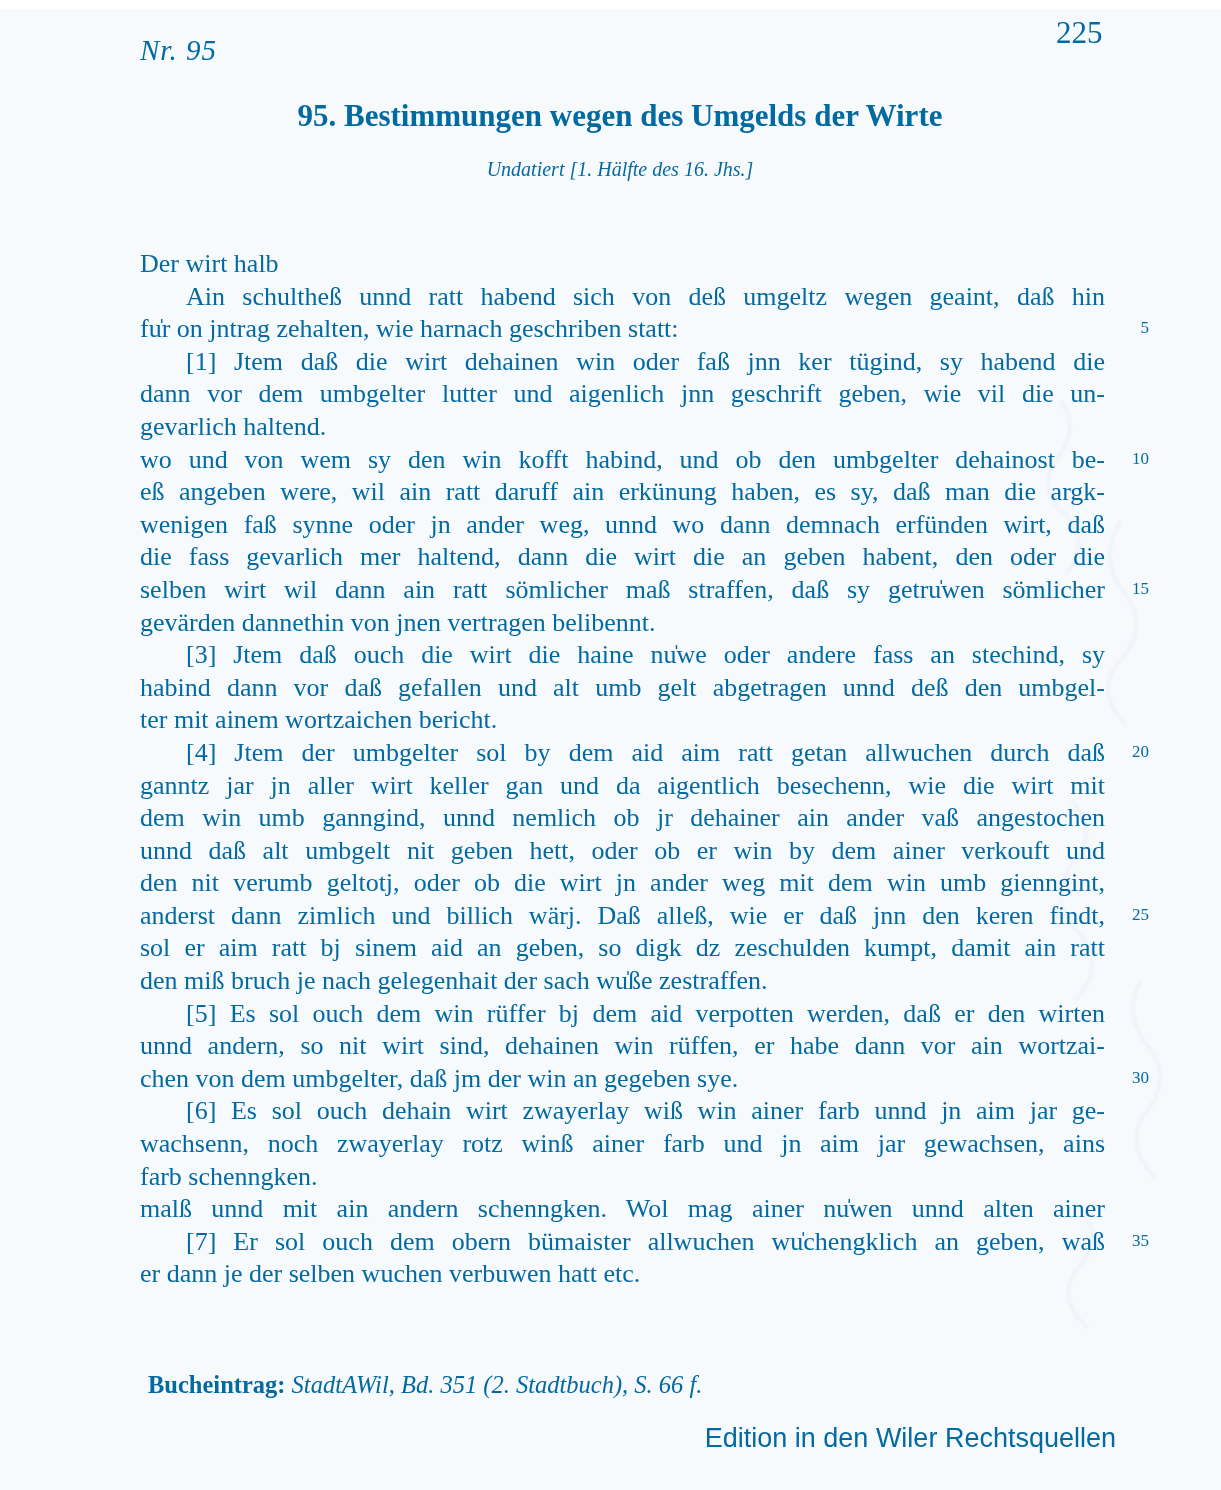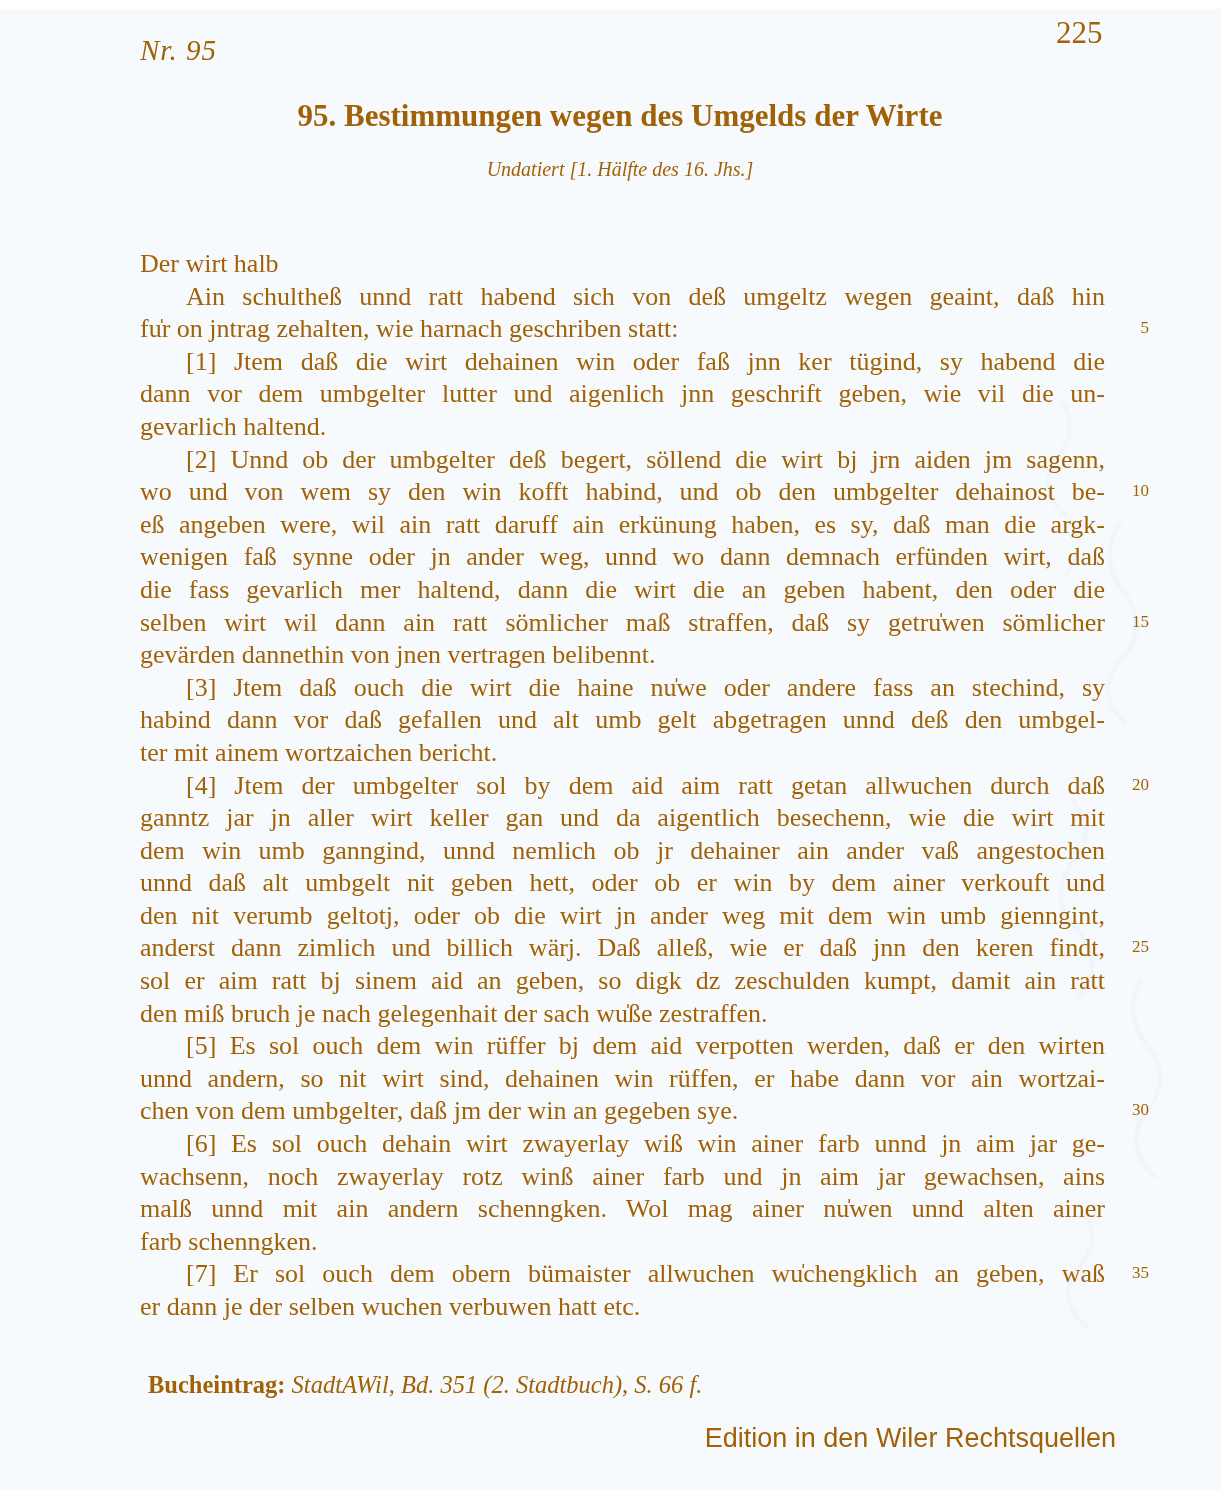--- a/index.html
+++ b/index.html
@@ -2,21 +2,21 @@
 <html><head>
 <meta charset="utf-8">
 <style>
   html, body { margin: 0; padding: 0; background: #e9e9e9; }
   .page {
     position: relative;
     width: 1221px;
     height: 1490px;
     background: #f7fafd;
     font-family: "Liberation Serif", "DejaVu Serif", serif;
-    color: #a16207;
+    color: #0369a1;
     overflow: hidden;
   }
   .top-strip {
     position: absolute; top: 0; left: 0;
     width: 100%; height: 9px; background: #ffffff;
   }
   .header-left {
     position: absolute; left: 140px; top: 34px;
     font-style: italic; font-size: 29px; letter-spacing: 1px;
   }
@@ -88,21 +88,20 @@
 
   <h2 class="subtitle">Undatiert [1. Hälfte des 16. Jhs.]</h2>
 
   <div class="body-text">
       <div class="line">Der wirt halb</div>
       <div class="line indent justify">Ain schultheß unnd ratt habend sich von deß umgeltz wegen geaint, daß hin</div>
       <div class="line">fu̍r on jntrag zehalten, wie harnach geschriben statt:<span class="linenum">5</span></div>
       <div class="line indent justify">[1] Jtem daß die wirt dehainen win oder faß jnn ker tügind, sy habend die</div>
       <div class="line justify">dann vor dem umbgelter lutter und aigenlich jnn geschrift geben, wie vil die un-</div>
       <div class="line">gevarlich haltend.</div>
-      <div class="line indent justify">[2] Unnd ob der umbgelter deß begert, söllend die wirt bj jrn aiden jm sagenn,</div>
       <div class="line justify">wo und von wem sy den win kofft habind, und ob den umbgelter dehainost be-<span class="linenum">10</span></div>
       <div class="line justify">eß angeben were, wil ain ratt daruff ain erkünung haben, es sy, daß man die argk-</div>
       <div class="line justify">wenigen faß synne oder jn ander weg, unnd wo dann demnach erfünden wirt, daß</div>
       <div class="line justify">die fass gevarlich mer haltend, dann die wirt die an geben habent, den oder die</div>
       <div class="line justify">selben wirt wil dann ain ratt sömlicher maß straffen, daß sy getru̍wen sömlicher<span class="linenum">15</span></div>
       <div class="line">gevärden dannethin von jnen vertragen belibennt.</div>
       <div class="line indent justify">[3] Jtem daß ouch die wirt die haine nu̍we oder andere fass an stechind, sy</div>
       <div class="line justify">habind dann vor daß gefallen und alt umb gelt abgetragen unnd deß den umbgel-</div>
       <div class="line">ter mit ainem wortzaichen bericht.</div>
       <div class="line indent justify">[4] Jtem der umbgelter sol by dem aid aim ratt getan allwuchen durch daß<span class="linenum">20</span></div>
@@ -111,22 +110,22 @@
       <div class="line justify">unnd daß alt umbgelt nit geben hett, oder ob er win by dem ainer verkouft und</div>
       <div class="line justify">den nit verumb geltotj, oder ob die wirt jn ander weg mit dem win umb gienngint,</div>
       <div class="line justify">anderst dann zimlich und billich wärj. Daß alleß, wie er daß jnn den keren findt,<span class="linenum">25</span></div>
       <div class="line justify">sol er aim ratt bj sinem aid an geben, so digk dz zeschulden kumpt, damit ain ratt</div>
       <div class="line">den miß bruch je nach gelegenhait der sach wu̍ße zestraffen.</div>
       <div class="line indent justify">[5] Es sol ouch dem win rüffer bj dem aid verpotten werden, daß er den wirten</div>
       <div class="line justify">unnd andern, so nit wirt sind, dehainen win rüffen, er habe dann vor ain wortzai-</div>
       <div class="line">chen von dem umbgelter, daß jm der win an gegeben sye.<span class="linenum">30</span></div>
       <div class="line indent justify">[6] Es sol ouch dehain wirt zwayerlay wiß win ainer farb unnd jn aim jar ge-</div>
       <div class="line justify">wachsenn, noch zwayerlay rotz winß ainer farb und jn aim jar gewachsen, ains</div>
+      <div class="line">farb schenngken.</div>
       <div class="line justify">malß unnd mit ain andern schenngken. Wol mag ainer nu̍wen unnd alten ainer</div>
-      <div class="line">farb schenngken.</div>
       <div class="line indent justify">[7] Er sol ouch dem obern bümaister allwuchen wu̍chengklich an geben, waß<span class="linenum">35</span></div>
       <div class="line">er dann je der selben wuchen verbuwen hatt etc.</div>
     </div>
 
   <div class="source"><span class="source-label">Bucheintrag:</span> <span class="source-ref">StadtAWil, Bd. 351 (2. Stadtbuch), S. 66 f.</span></div>
 
   <div class="edition">Edition in den Wiler Rechtsquellen</div>
 
 </div>
 

